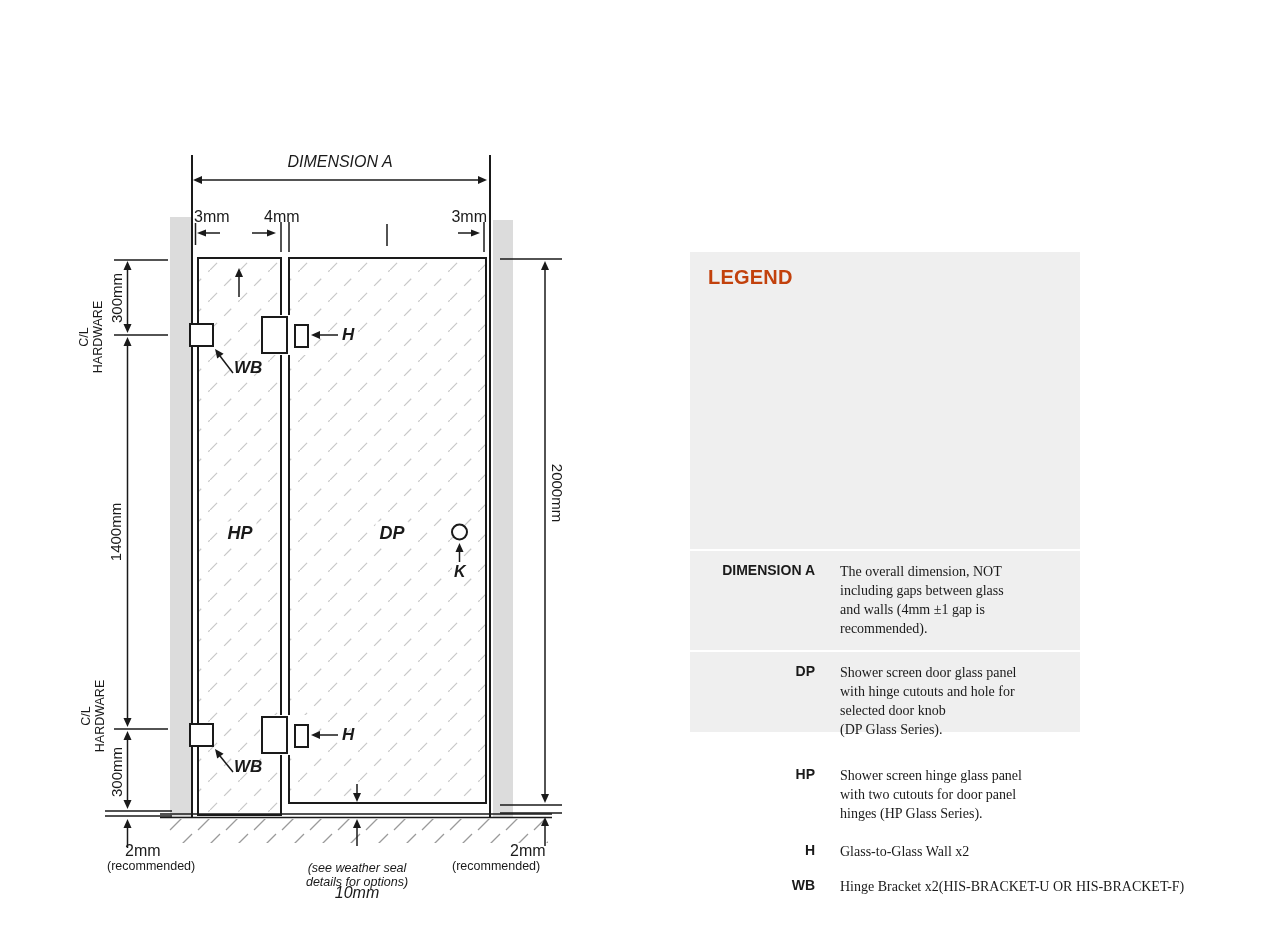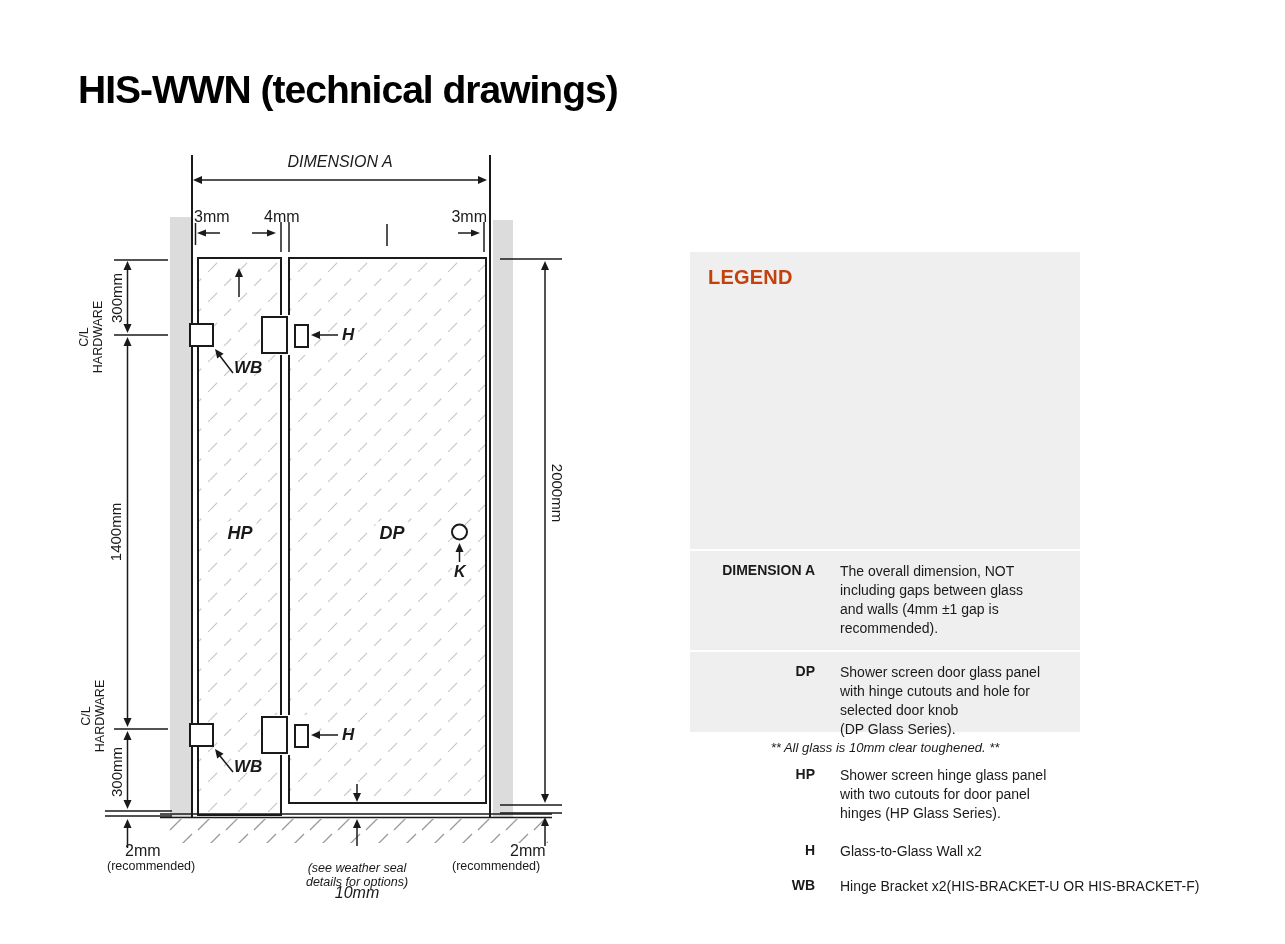--- a/index.html
+++ b/index.html
@@ -18,31 +18,30 @@
   .prelines{white-space:pre-line;text-align:center;line-height:1.15;}
   .panel-lbl{font-size:18px;font-weight:700;font-style:italic;background:#fff;padding:1px 4px;}
   .k-lbl{font-size:16px;font-weight:700;font-style:italic;background:#fff;padding:0 2px;}
   .legend{position:absolute;left:690px;top:252px;width:390px;height:480px;background:#efefef;}
   .legend-header{position:absolute;left:18px;top:14px;font-size:20px;font-weight:700;
                  letter-spacing:0.2px;color:#c2410c;}
   .lrow{position:absolute;left:0;width:100%;height:0;border-top:2px solid #ffffff;overflow:visible;}
   .lterm{position:absolute;left:18px;top:11px;width:107px;text-align:right;
          font-size:14px;font-weight:700;white-space:nowrap;}
   .ldesc{position:absolute;left:150px;top:11px;width:232px;font-size:14px;line-height:19px;
-         white-space:pre-line;}
+         white-space:pre-line;font-family:Liberation Serif, serif;}
   .ldesc.nowrap{width:auto;white-space:nowrap;}
   .legend-foot{position:absolute;left:690px;top:740px;width:390px;text-align:center;
                font-size:13px;font-style:italic;}
 </style>
 </head>
 <body>
 
 <div class="page">
 
-  <div class="page-title">HIS-WWN (technical drawings)</div>
 
   <svg width="660" height="944" viewBox="0 0 660 944">
     <defs>
       <pattern id="glasshatch" patternUnits="userSpaceOnUse" width="30" height="30">
         <rect width="30" height="30" fill="#ffffff"></rect>
         <line x1="0" y1="30" x2="30" y2="0" stroke="#c8c8c8" stroke-width="1.2" stroke-dasharray="10 10"></line>
       </pattern>
       <pattern id="floorhatch" patternUnits="userSpaceOnUse" width="28" height="26">
         <line x1="2" y1="24" x2="24" y2="2" stroke="#9a9a9a" stroke-width="1.3"></line>
       </pattern>
@@ -229,15 +228,14 @@
       <div class="lterm">WB</div>
       <div class="ldesc nowrap">Hinge Bracket x2(HIS-BRACKET-U OR HIS-BRACKET-F)</div>
     </div>
     <div class="lrow" style="top:650px;"></div>
     <div class="lrow" style="top:682px;">
       
       
     </div>
   </div>
 
-  <div class="legend-foot">** All glass is 10mm clear toughened. **</div>
 
 </div>
 
 </body></html>

